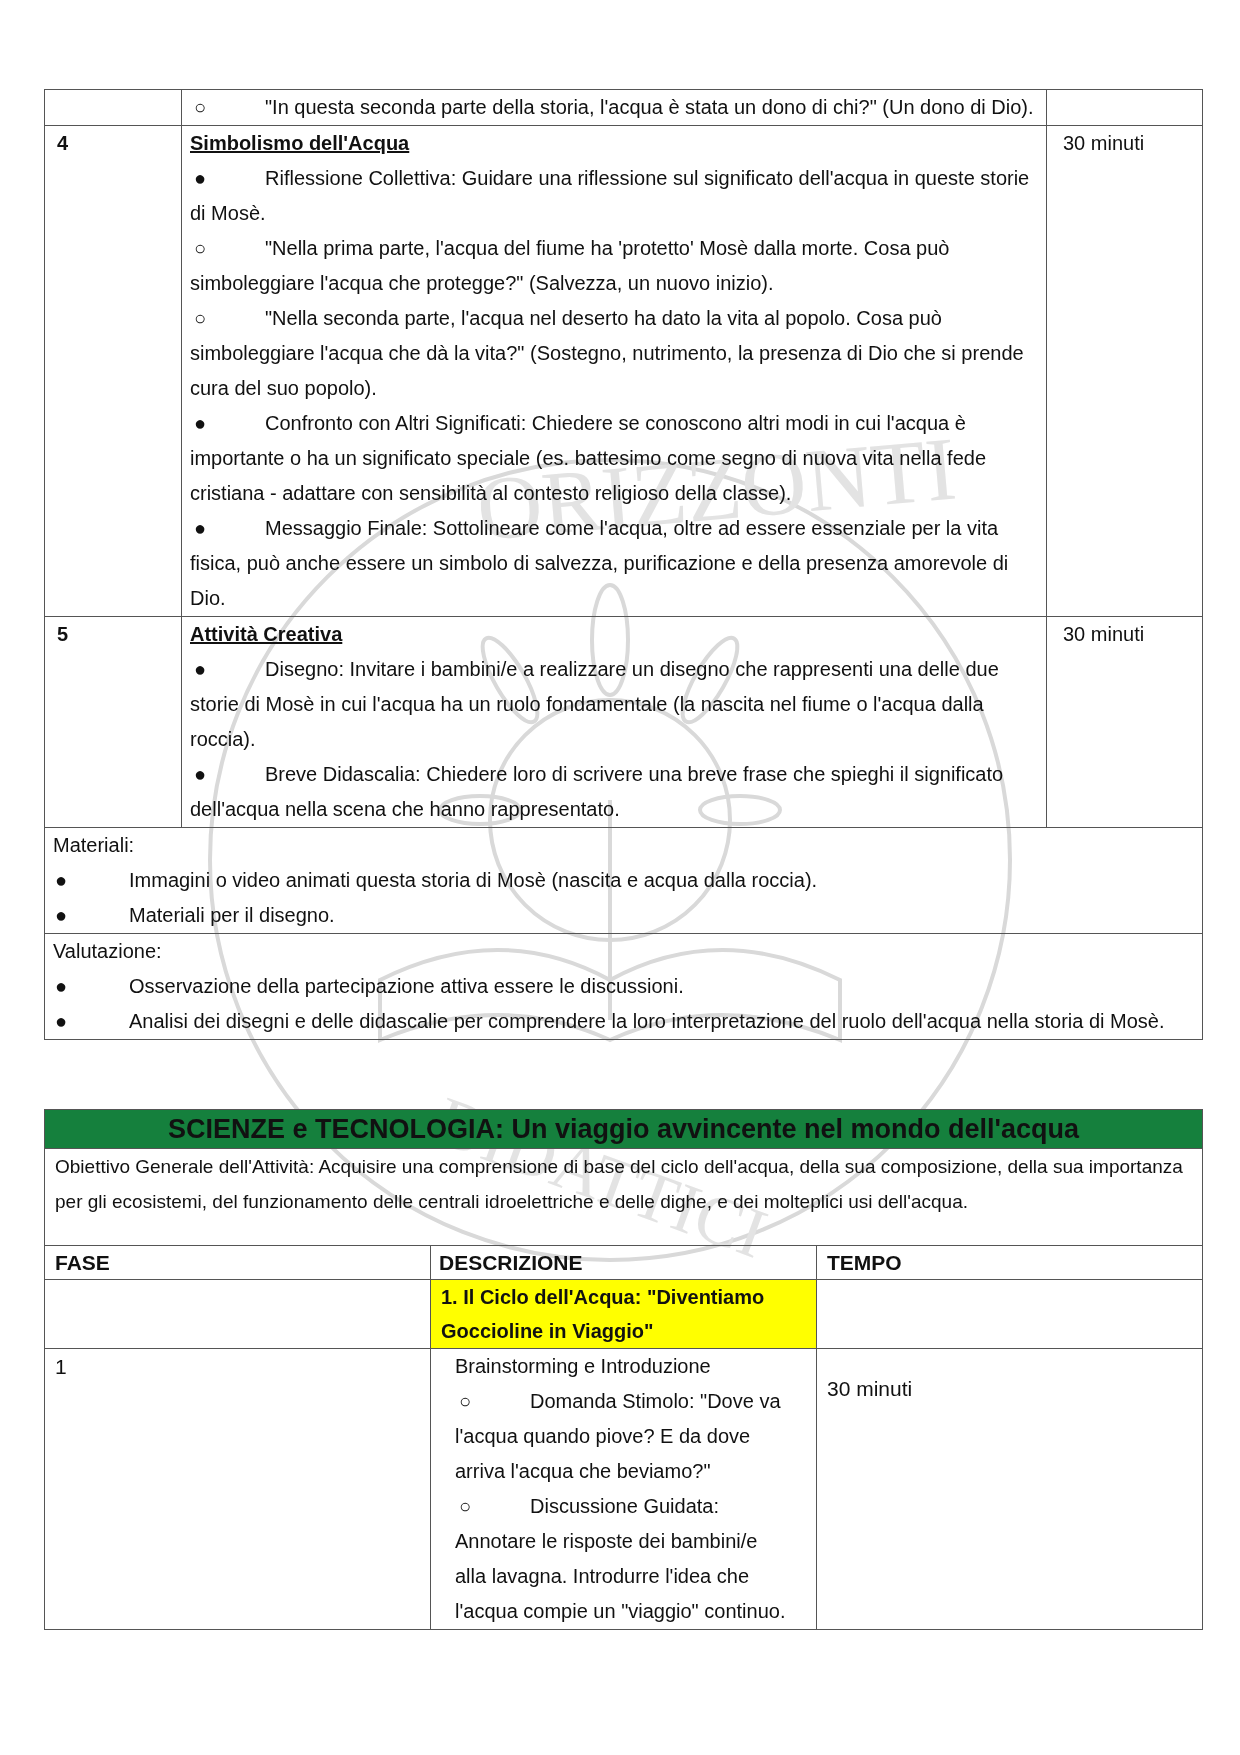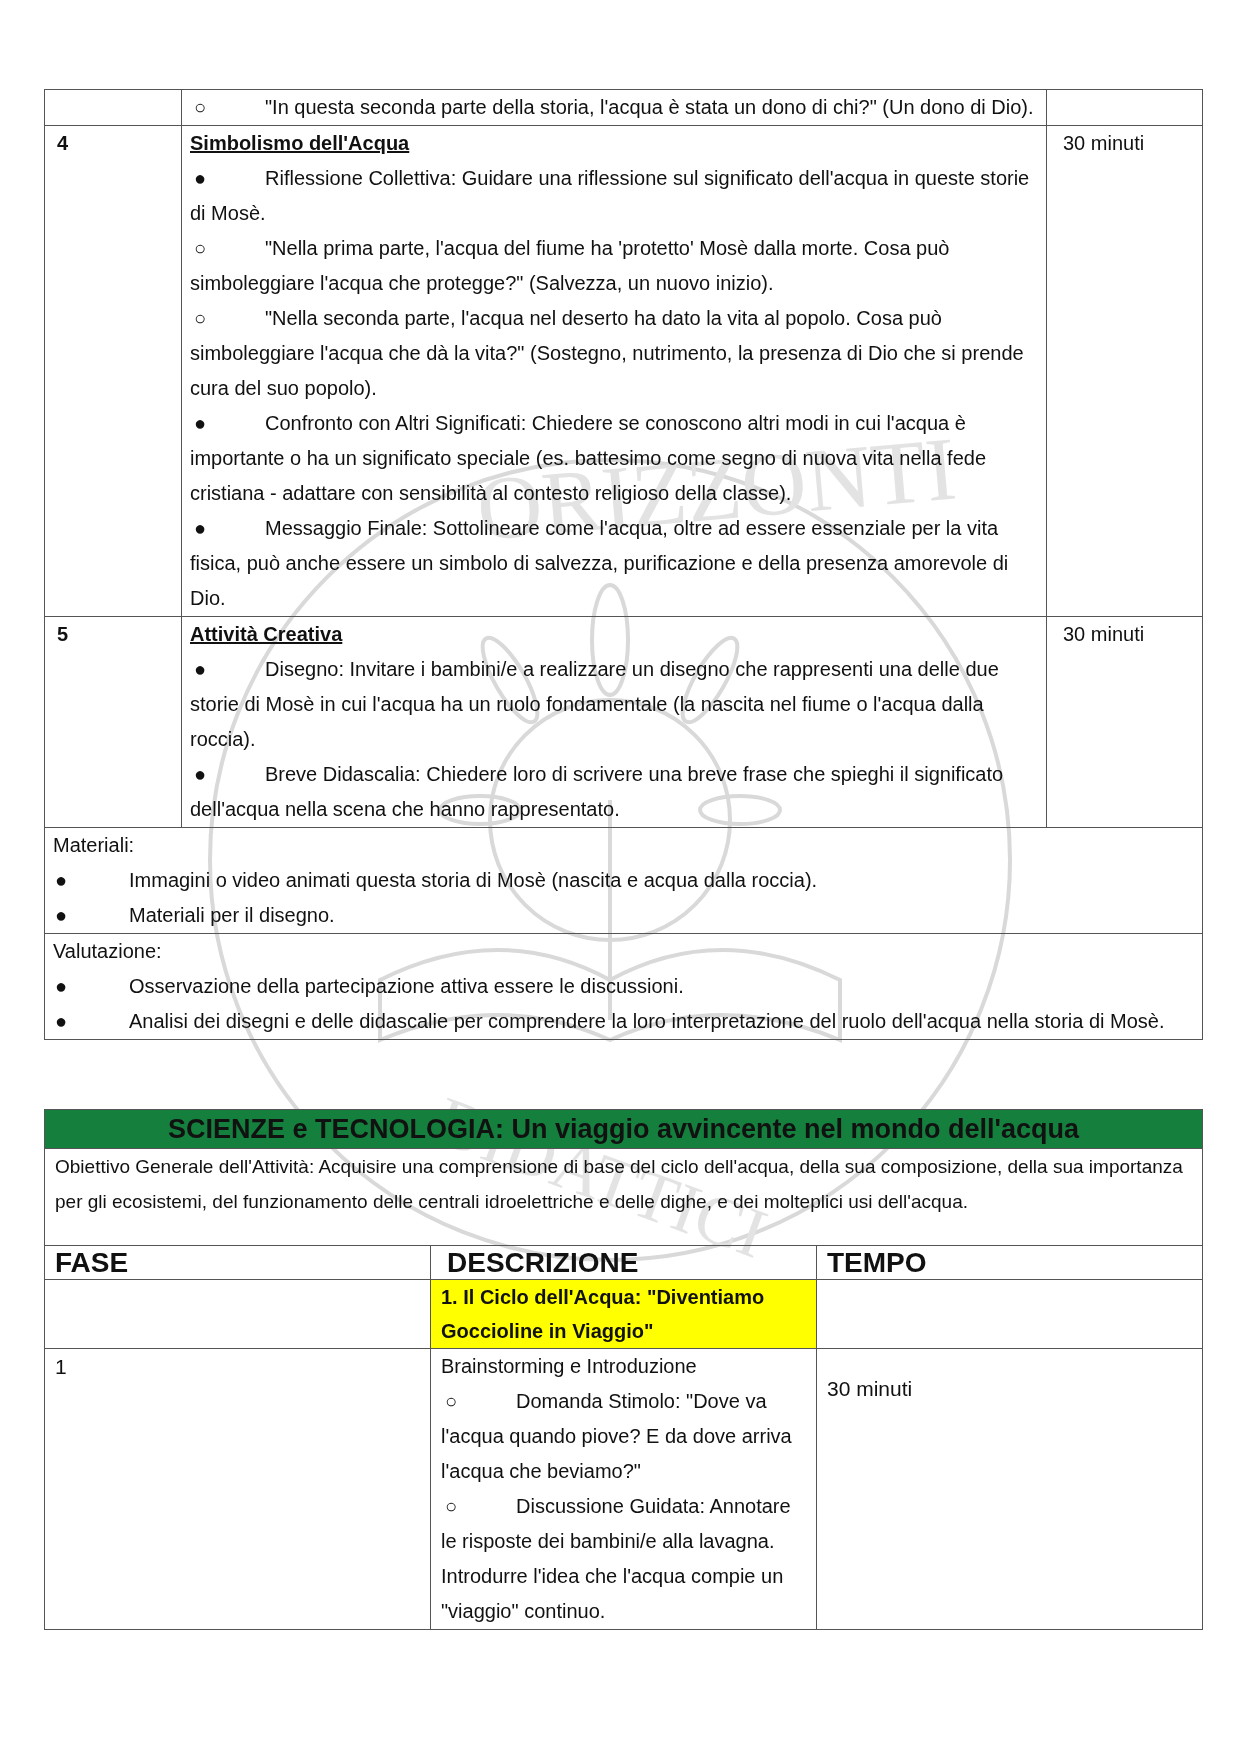--- a/index.html
+++ b/index.html
@@ -24,21 +24,21 @@
   .full { padding-right: 10px; }
   .full .b { width: 76px; padding-left: 2px; }
 
   .t2 { margin-top: 69px; font-size: 20px; }
   .t2 td { border: 1.5px solid #555; }
   .green {
     background: #15803d; text-align: center; font-weight: bold;
     font-size: 27px; line-height: 38px; padding: 0;
   }
   .obj { line-height: 35px; padding: 0 10px 26px 10px; font-size: 19px; }
-  .hdr td { font-weight: bold; font-size: 28px; line-height: 33px; padding: 0 16px; }
+  .hdr td { font-weight: bold; font-size: 21px; line-height: 33px; padding: 0 8px; }
   .yellow { background: #ffff00; font-weight: bold; height: 66px; line-height: 34px; padding: 0 10px; }
   .t2 .c-fase { width: 159px; padding-left: 10px; }
   .t2 .c-tempo { width: 89px; padding-left: 10px; }
   .row1 td { line-height: 35px; }
   .row1 .c-fase { font-size: 21px; padding-top: 0; }
   .row1 .c-tempo { font-size: 21px; line-height: 32px; padding-top: 24px; }
 </style>
 </head>
 <body>
 
@@ -120,21 +120,21 @@
       <td>DESCRIZIONE</td>
       <td class="c-tempo">TEMPO</td>
     </tr>
     <tr>
       <td class="c-fase"></td>
       <td class="yellow">1. Il Ciclo dell'Acqua: "Diventiamo Goccioline in Viaggio"</td>
       <td class="c-tempo"></td>
     </tr>
     <tr class="row1">
       <td class="c-fase">1</td>
-      <td class="c-desc" style="padding:0 10px;">
+      <td class="c-desc" style="padding:0 24px;">
         <span class="bl">Brainstorming e Introduzione</span>
         <span class="bl"><span class="b">○</span><span>Domanda Stimolo: "Dove va l'acqua quando piove? E da dove arriva l'acqua che beviamo?"</span></span>
         <span class="bl"><span class="b">○</span><span>Discussione Guidata: Annotare le risposte dei bambini/e alla lavagna. Introdurre l'idea che l'acqua compie un "viaggio" continuo.</span></span>
       </td>
       <td class="c-tempo">30 minuti</td>
     </tr>
   </tbody>
     </table>
 </div>
 

